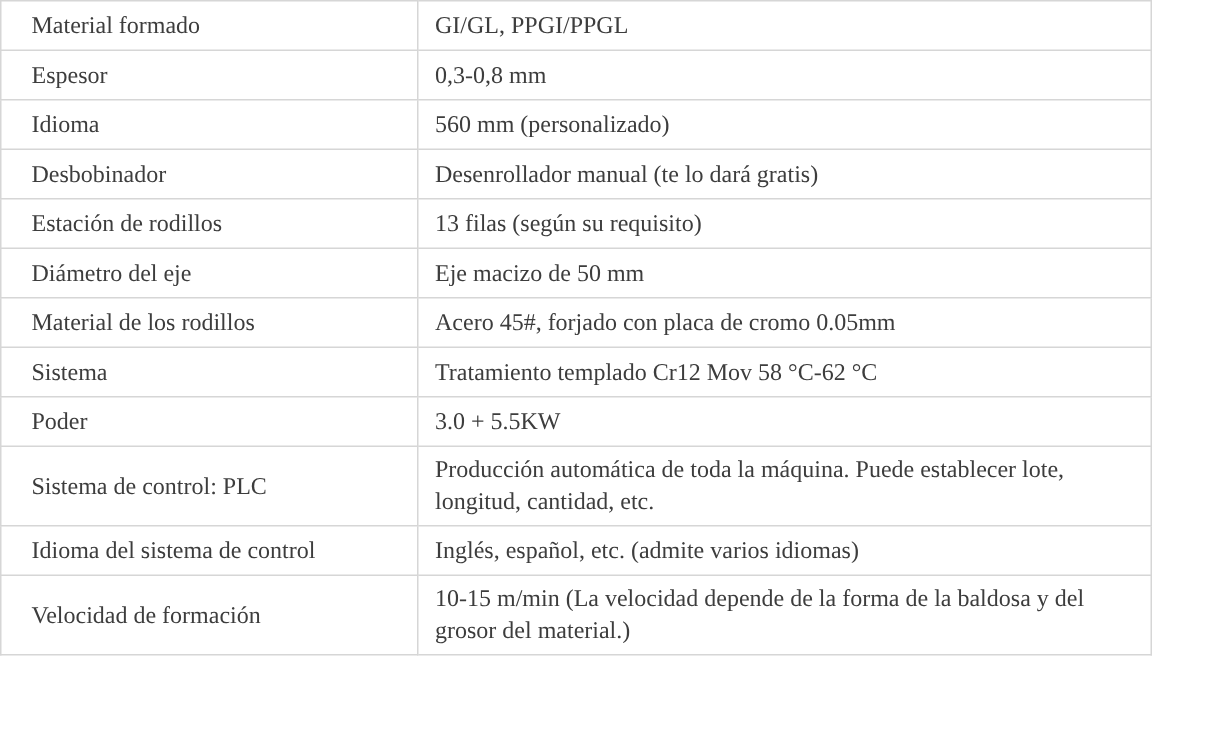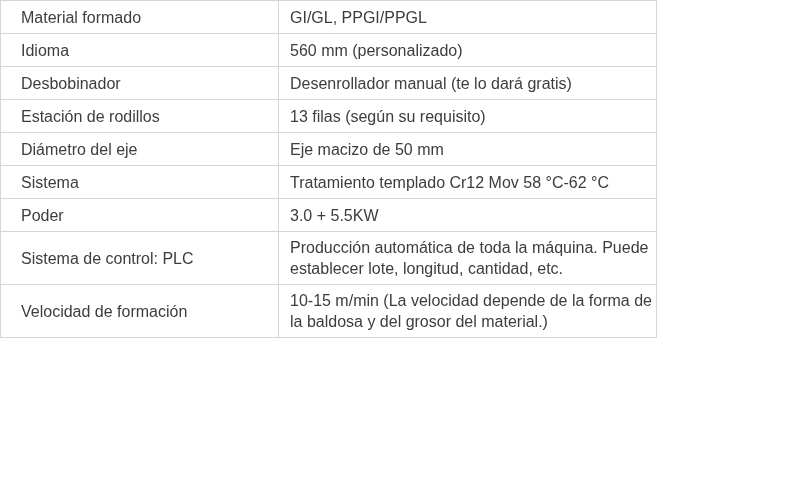--- a/index.html
+++ b/index.html
@@ -13,25 +13,26 @@
     background:var(--bg);
   }
   body{
     width:808px;
     height:487px;
     overflow:hidden;
     font-family:"Liberation Sans","DejaVu Sans",sans-serif;
     color:var(--text);
   }
   table.spec{
-    width:657px;
+    width:768px;
     border-collapse:collapse;
     table-layout:fixed;
     border-top:1px solid var(--border);
     border-bottom:1px solid var(--border);
+    font-family:Liberation Serif, serif;
   }
   table.spec td{
     border:1px solid var(--border);
     font-size:16px;
     line-height:21px;
     vertical-align:middle;
     background:var(--bg);
     word-wrap:break-word;
   }
   td.label-cell{
@@ -49,45 +50,57 @@
 </head>
 <body>
 
 <table class="spec">
   <tbody id="spec-body">
       <tr>
         <td class="label-cell">Material formado</td>
         <td class="value-cell">GI/GL, PPGI/PPGL</td>
       </tr>
       <tr>
+        <td class="label-cell">Espesor</td>
+        <td class="value-cell">0,3-0,8 mm</td>
+      </tr>
+      <tr>
         <td class="label-cell">Idioma</td>
         <td class="value-cell">560 mm (personalizado)</td>
       </tr>
       <tr>
         <td class="label-cell">Desbobinador</td>
         <td class="value-cell">Desenrollador manual (te lo dará gratis)</td>
       </tr>
       <tr>
         <td class="label-cell">Estación de rodillos</td>
         <td class="value-cell">13 filas (según su requisito)</td>
       </tr>
       <tr>
         <td class="label-cell">Diámetro del eje</td>
         <td class="value-cell">Eje macizo de 50 mm</td>
       </tr>
       <tr>
+        <td class="label-cell">Material de los rodillos</td>
+        <td class="value-cell">Acero 45#, forjado con placa de cromo 0.05mm</td>
+      </tr>
+      <tr>
         <td class="label-cell">Sistema</td>
         <td class="value-cell">Tratamiento templado Cr12 Mov 58 °C-62 °C</td>
       </tr>
       <tr>
         <td class="label-cell">Poder</td>
         <td class="value-cell">3.0 + 5.5KW</td>
       </tr>
       <tr>
         <td class="label-cell">Sistema de control: PLC</td>
         <td class="value-cell">Producción automática de toda la máquina. Puede establecer lote, longitud, cantidad, etc.</td>
       </tr>
       <tr>
+        <td class="label-cell">Idioma del sistema de control</td>
+        <td class="value-cell">Inglés, español, etc. (admite varios idiomas)</td>
+      </tr>
+      <tr>
         <td class="label-cell">Velocidad de formación</td>
         <td class="value-cell">10-15 m/min (La velocidad depende de la forma de la baldosa y del grosor del material.)</td>
       </tr>
     </tbody>
 </table>
 
 </body></html>

